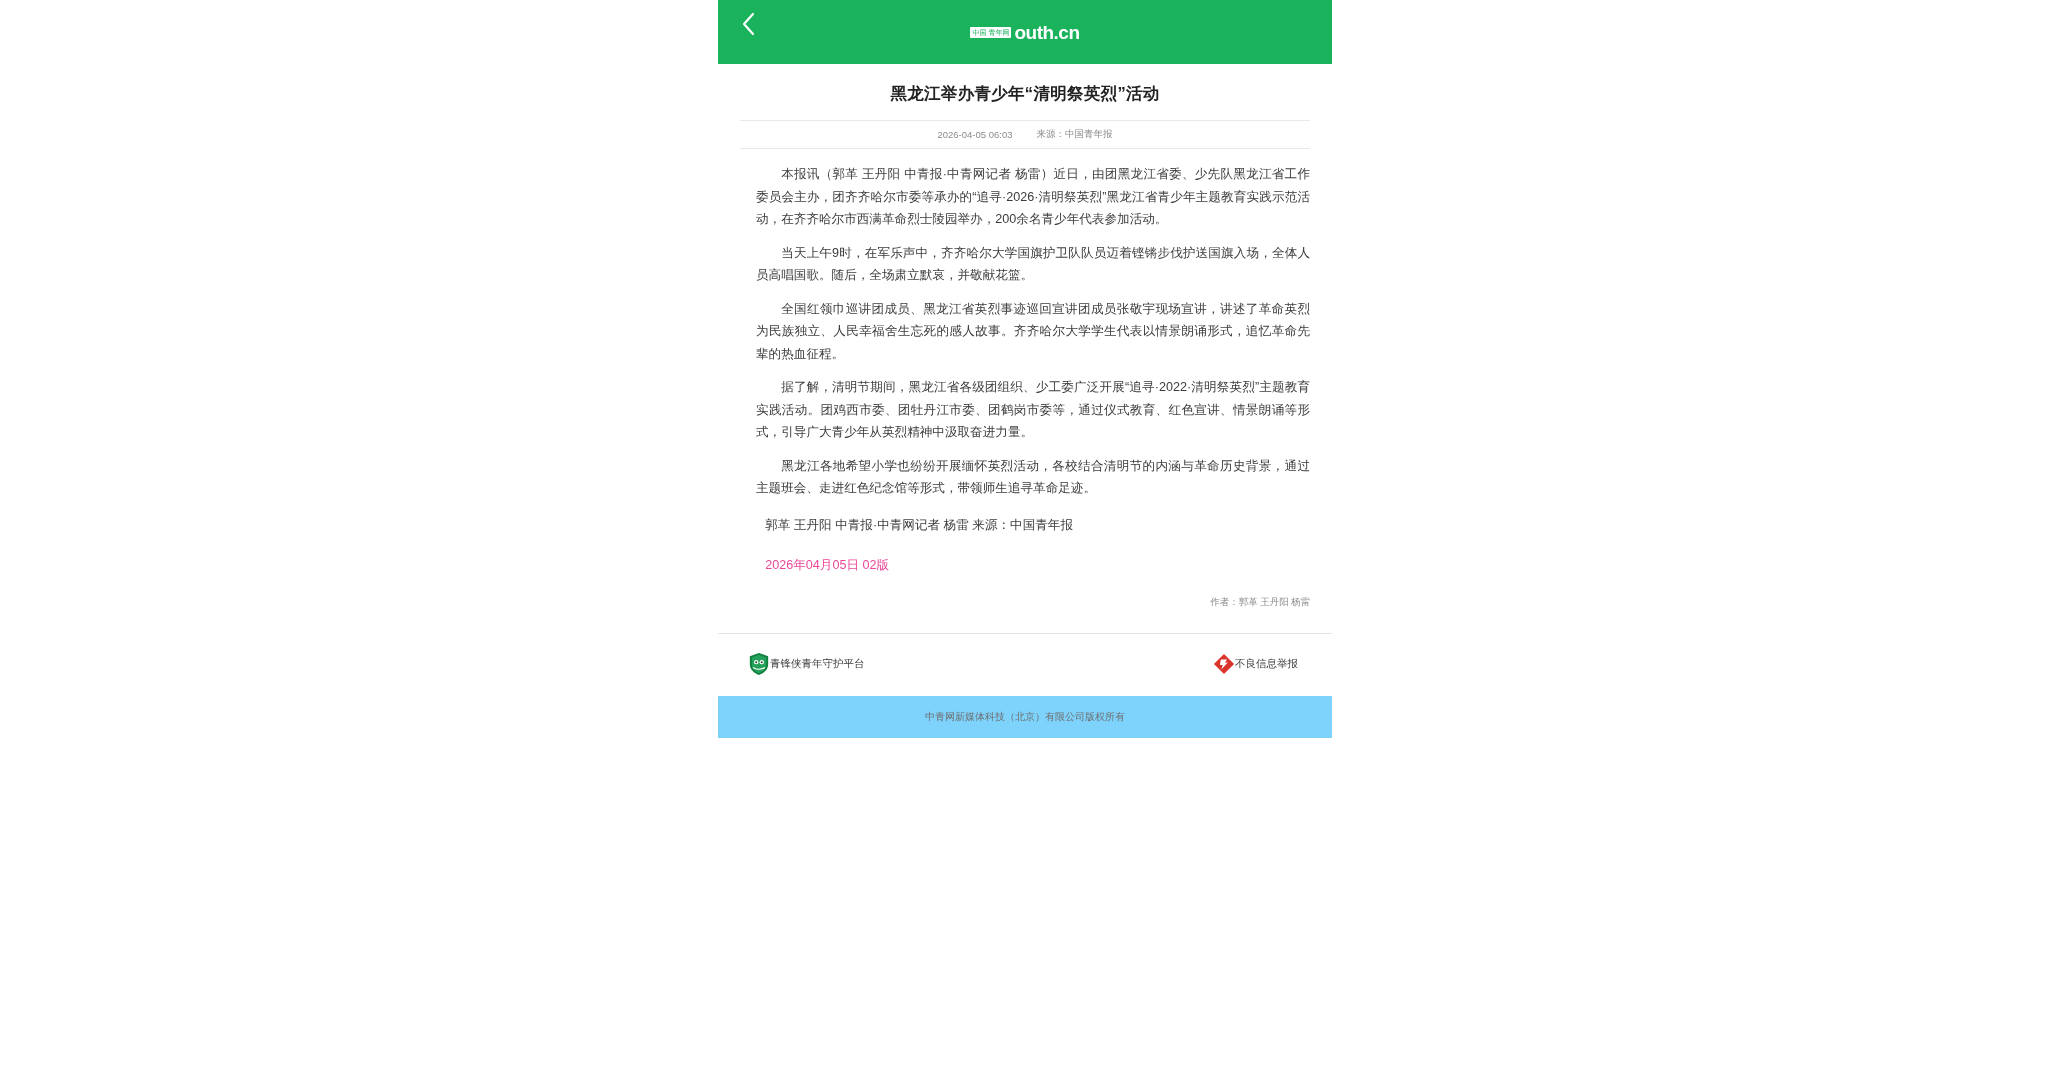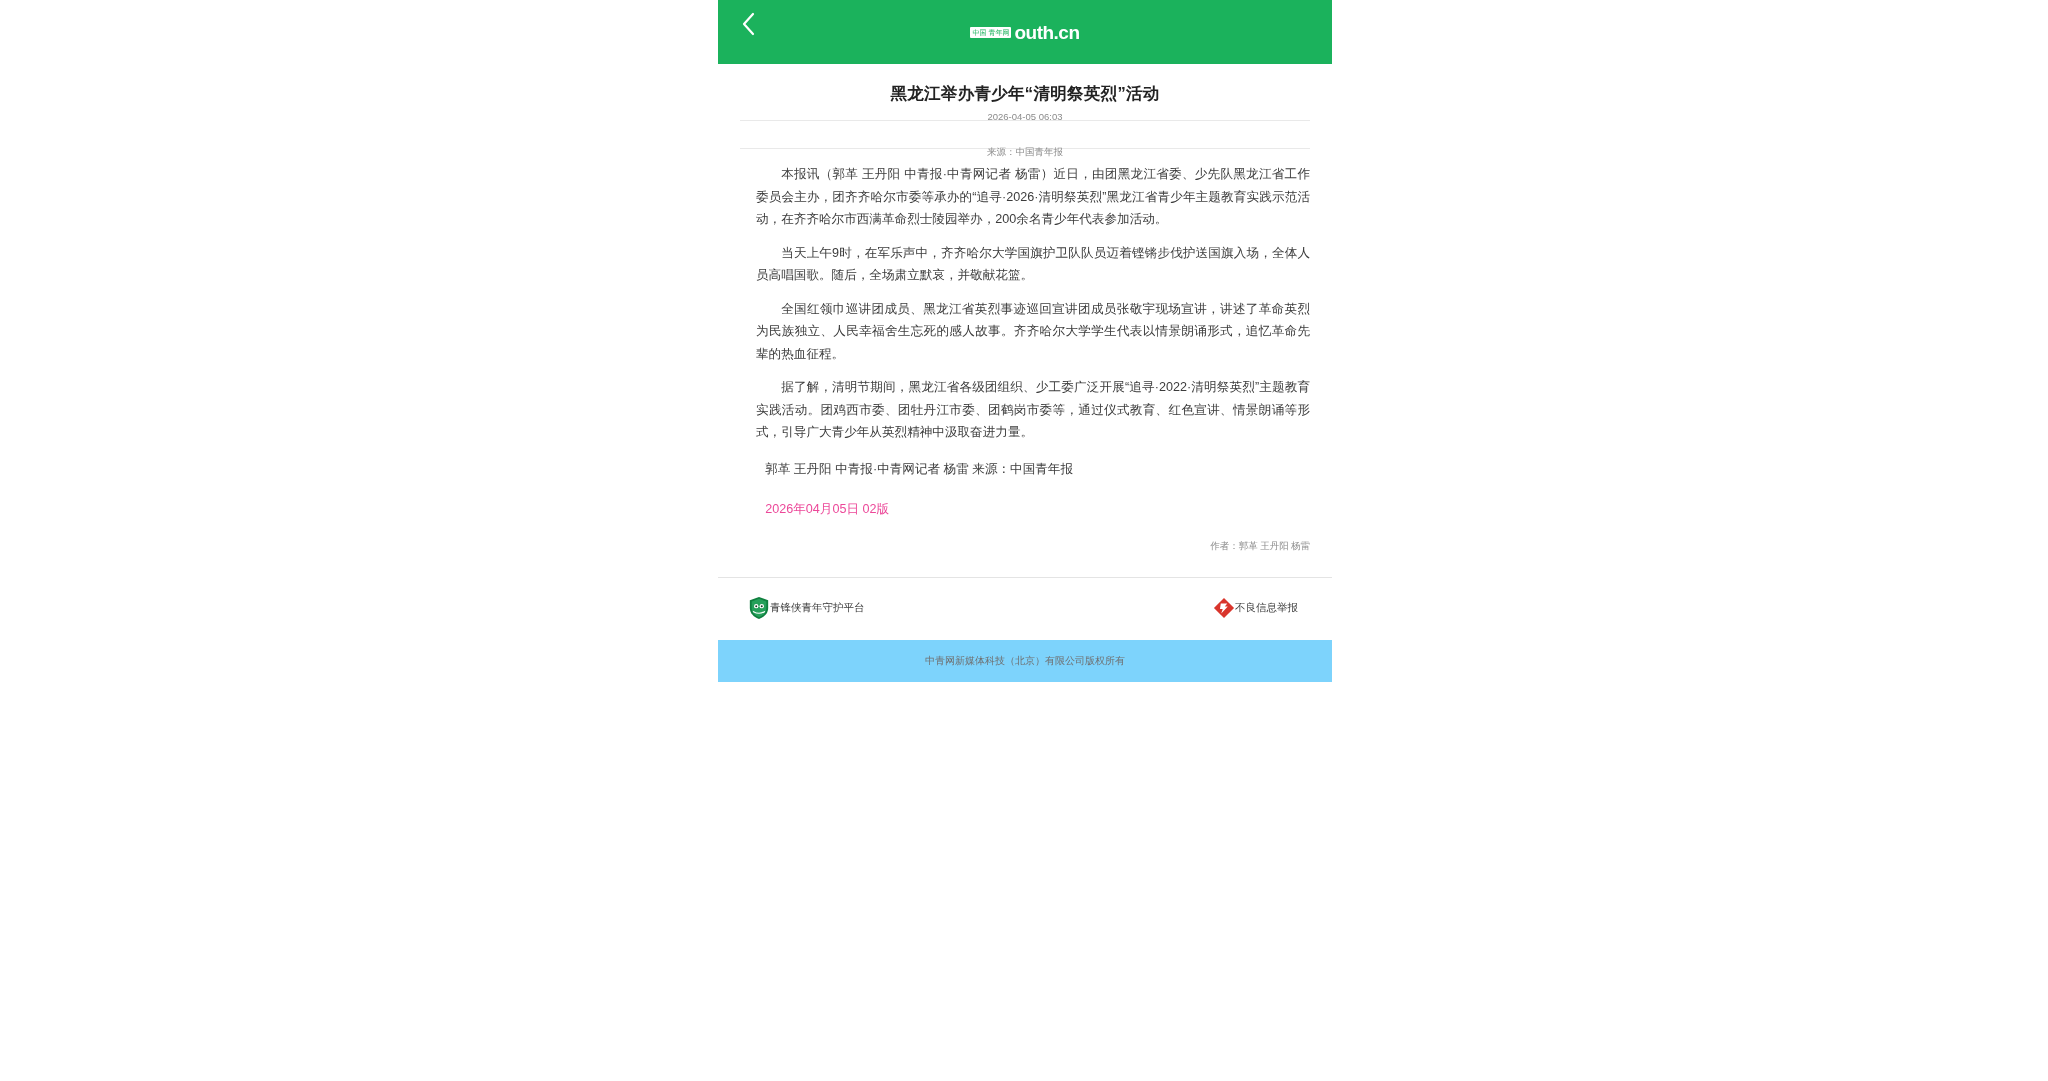--- a/index.html
+++ b/index.html
@@ -92,21 +92,20 @@
     margin: 0 22px;
     border-top: 1px solid #e9e9e9;
     border-bottom: 1px solid #e9e9e9;
     height: 27px;
     display: flex;
     align-items: center;
     justify-content: center;
     gap: 24px;
     font-size: 9.5px;
     color: #8b8b8b;
-    flex-direction: column;
   }
 
   
   .body-wrap {
     padding: 14px 22px 0 22px;
   }
   .body-wrap p {
     margin: 0 0 11px 16px;
     font-size: 12.6px;
     line-height: 22.5px;
@@ -202,20 +201,21 @@
     <div class="meta-row">
       <span>2026-04-05 06:03</span>
       <span>来源：中国青年报</span>
     </div>
 
     <div class="body-wrap">
       <p>本报讯（郭革 王丹阳 中青报·中青网记者 杨雷）近日，由团黑龙江省委、少先队黑龙江省工作委员会主办，团齐齐哈尔市委等承办的“追寻·2026·清明祭英烈”黑龙江省青少年主题教育实践示范活动，在齐齐哈尔市西满革命烈士陵园举办，200余名青少年代表参加活动。</p>
       <p>当天上午9时，在军乐声中，齐齐哈尔大学国旗护卫队队员迈着铿锵步伐护送国旗入场，全体人员高唱国歌。随后，全场肃立默哀，并敬献花篮。</p>
       <p>全国红领巾巡讲团成员、黑龙江省英烈事迹巡回宣讲团成员张敬宇现场宣讲，讲述了革命英烈为民族独立、人民幸福舍生忘死的感人故事。齐齐哈尔大学学生代表以情景朗诵形式，追忆革命先辈的热血征程。</p>
       <p>据了解，清明节期间，黑龙江省各级团组织、少工委广泛开展“追寻·2022·清明祭英烈”主题教育实践活动。团鸡西市委、团牡丹江市委、团鹤岗市委等，通过仪式教育、红色宣讲、情景朗诵等形式，引导广大青少年从英烈精神中汲取奋进力量。</p>
+      <p>黑龙江各地希望小学也纷纷开展缅怀英烈活动，各校结合清明节的内涵与革命历史背景，通过主题班会、走进红色纪念馆等形式，带领师生追寻革命足迹。</p>
 
       <div class="sig">郭革 王丹阳 中青报·中青网记者 杨雷 来源：中国青年报</div>
       <div class="issue">2026年04月05日 02版</div>
     </div>
 
     <div class="author-line">作者：郭革 王丹阳 杨雷</div>
 
     <div class="footer-divider"></div>
 
     <div class="badges">

